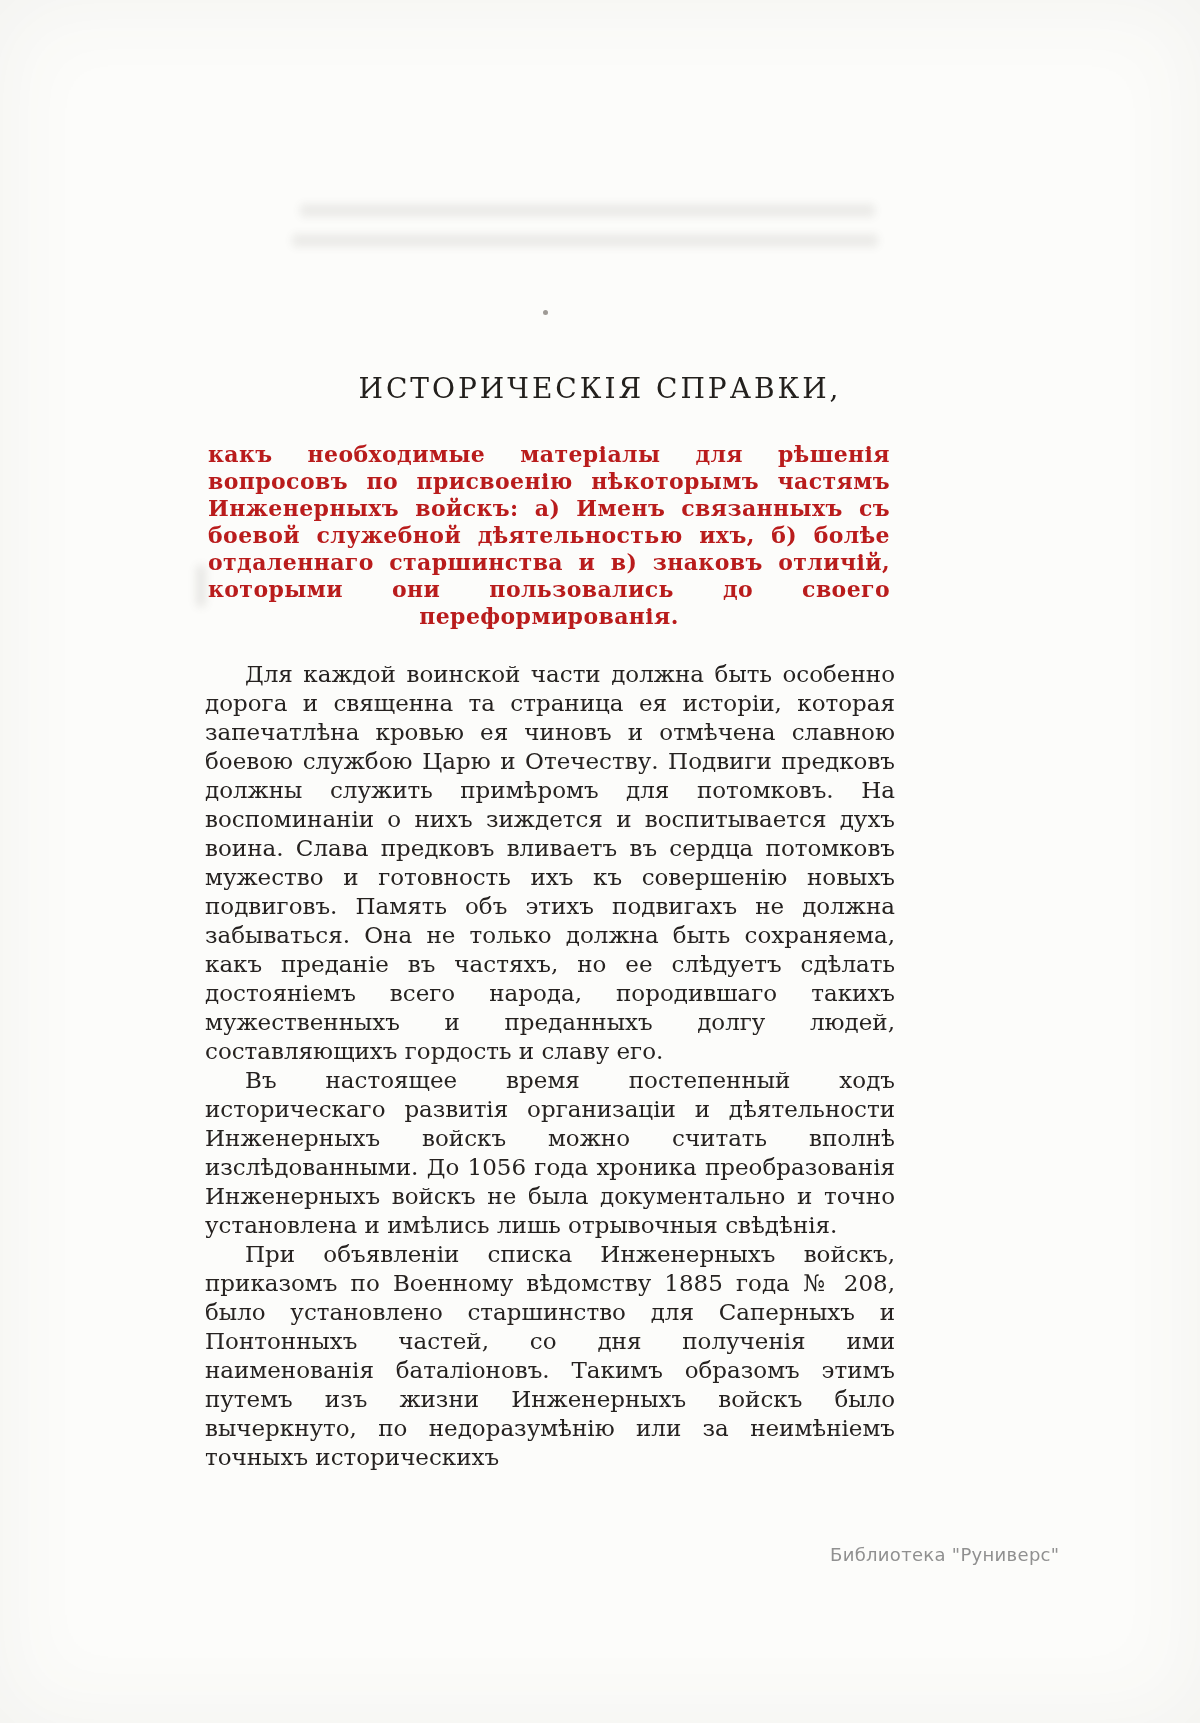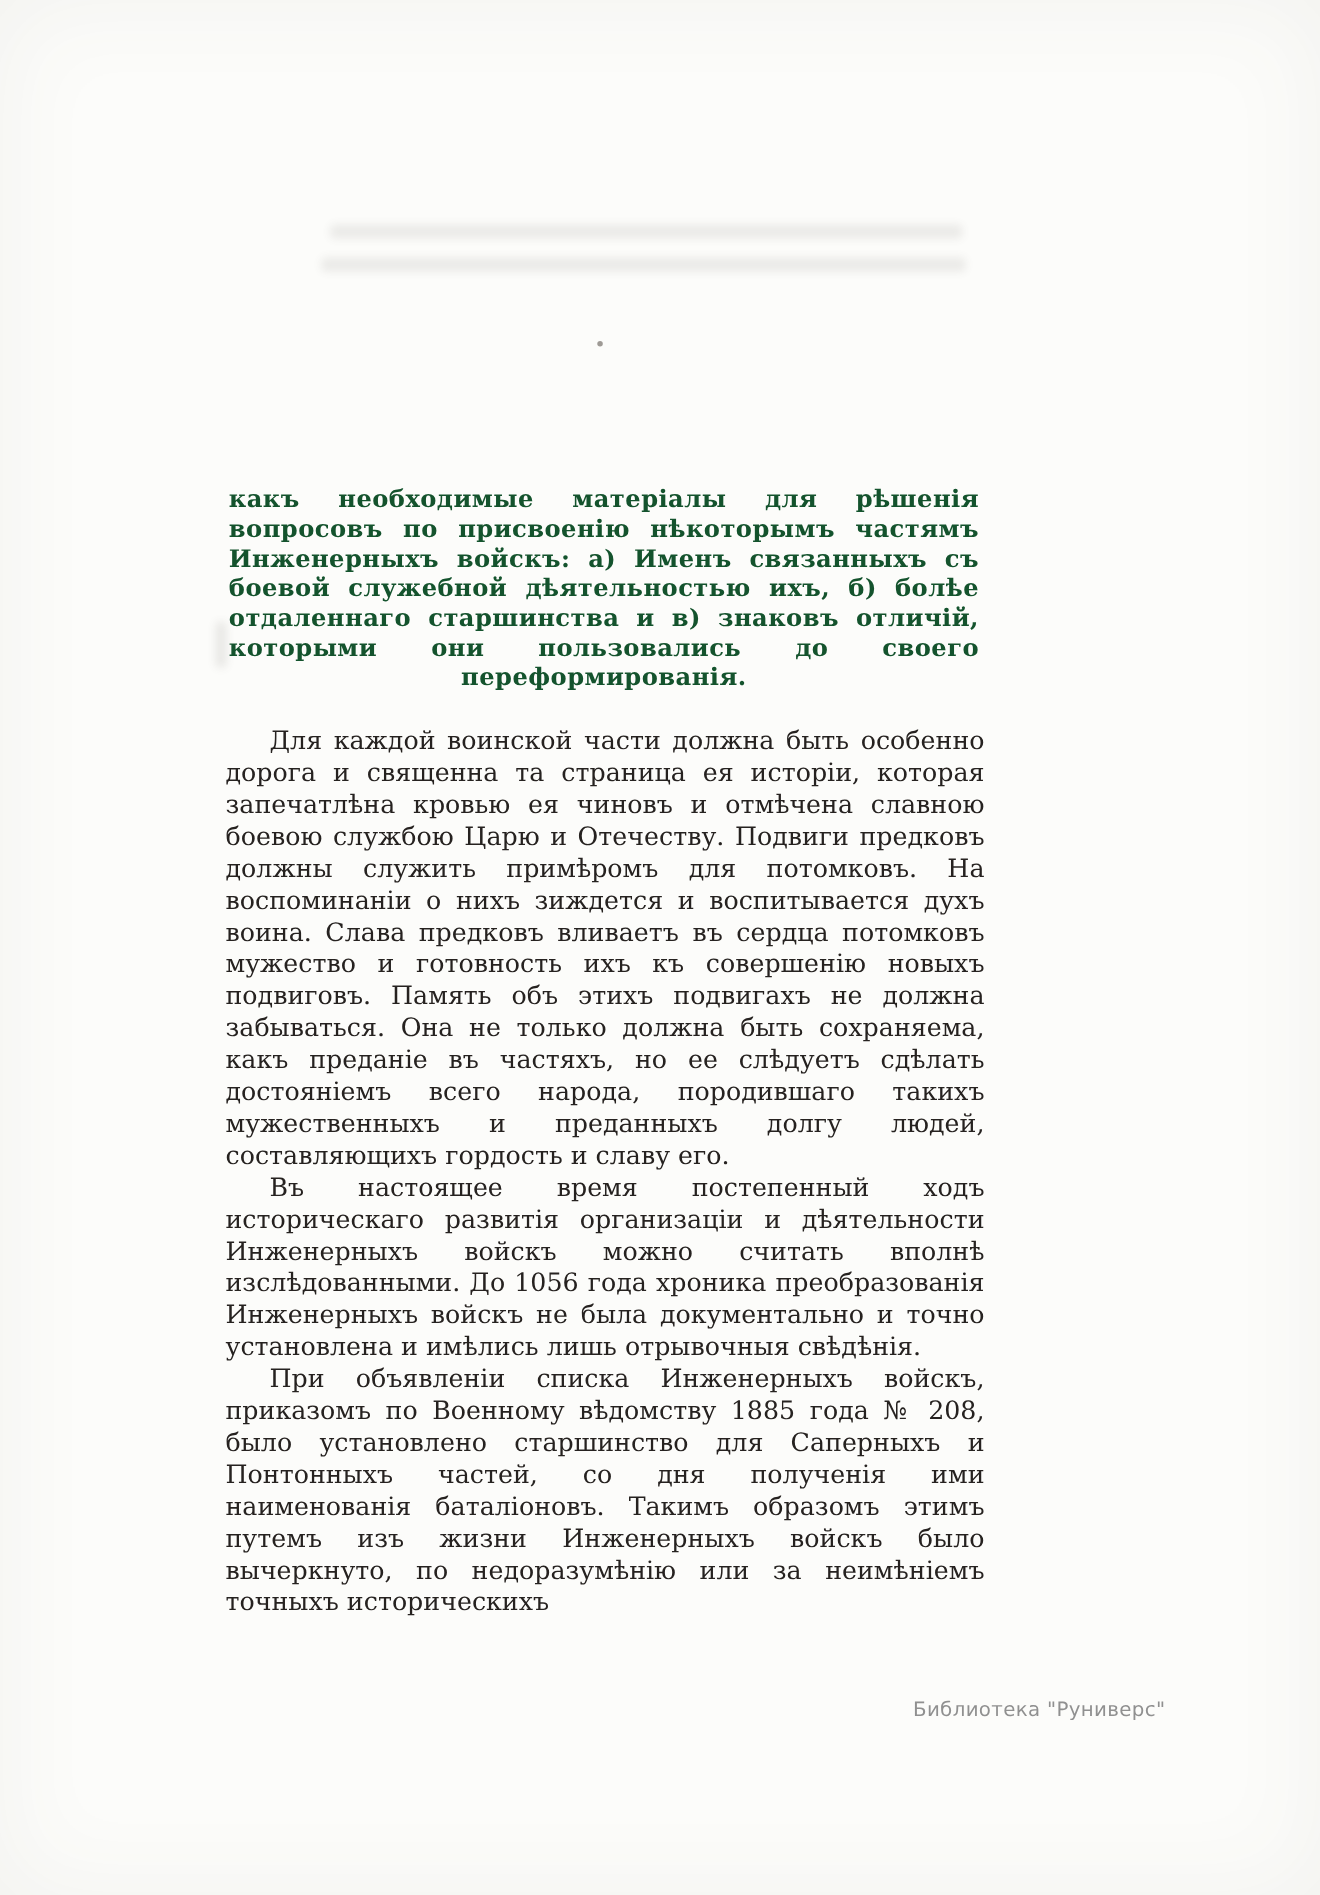--- a/index.html
+++ b/index.html
@@ -57,21 +57,21 @@
     left: 208px;
     width: 682px;
     margin: 0;
     font-size: 22px;
     font-weight: bold;
     line-height: 27px;
     letter-spacing: 0.4px;
     word-spacing: 2px;
     text-align: justify;
     text-align-last: center;
-    color: #14532d;
+    color: #b91c1c;
   }
 
   .body-text {
     position: absolute;
     top: 660px;
     left: 205px;
     width: 690px;
     font-size: 23px;
     line-height: 29px;
     text-align: justify;
@@ -98,20 +98,21 @@
 
 <div class="page">
 
   <div>
     <div class="smudge s1"></div>
     <div class="smudge s2"></div>
     <div class="smudge s3"></div>
     <div class="dot-artifact"></div>
   </div>
 
+  <h1 class="title">ИСТОРИЧЕСКІЯ СПРАВКИ,</h1>
 
   <p class="subtitle">какъ необходимые матеріалы для рѣшенія вопросовъ по присвоенію нѣкоторымъ частямъ Инженерныхъ войскъ: а) Именъ связанныхъ съ боевой служебной дѣятельностью ихъ, б) болѣе отдаленнаго старшинства и в) знаковъ отличій, которыми они пользовались до своего переформированія.</p>
 
   <div class="body-text">
     <p>Для каждой воинской части должна быть особенно дорога и священна та страница ея исторіи, которая запечатлѣна кровью ея чиновъ и отмѣчена славною боевою службою Царю и Отечеству. Подвиги предковъ должны служить примѣромъ для потомковъ. На воспоминаніи о нихъ зиждется и воспитывается духъ воина. Слава предковъ вливаетъ въ сердца потомковъ мужество и готовность ихъ къ совершенію новыхъ подвиговъ. Память объ этихъ подвигахъ не должна забываться. Она не только должна быть сохраняема, какъ преданіе въ частяхъ, но ее слѣдуетъ сдѣлать достояніемъ всего народа, породившаго такихъ мужественныхъ и преданныхъ долгу людей, составляющихъ гордость и славу его.</p>
     <p>Въ настоящее время постепенный ходъ историческаго развитія организаціи и дѣятельности Инженерныхъ войскъ можно считать вполнѣ изслѣдованными. До 1056 года хроника преобразованія Инженерныхъ войскъ не была документально и точно установлена и имѣлись лишь отрывочныя свѣдѣнія.</p>
     <p>При объявленіи списка Инженерныхъ войскъ, приказомъ по Военному вѣдомству 1885 года № 208, было установлено старшинство для Саперныхъ и Понтонныхъ частей, со дня полученія ими наименованія баталіоновъ. Такимъ образомъ этимъ путемъ изъ жизни Инженерныхъ войскъ было вычеркнуто, по недоразумѣнію или за неимѣніемъ точныхъ историческихъ</p>
   </div>
 
   <div class="watermark">Библиотека "Руниверс"</div>

